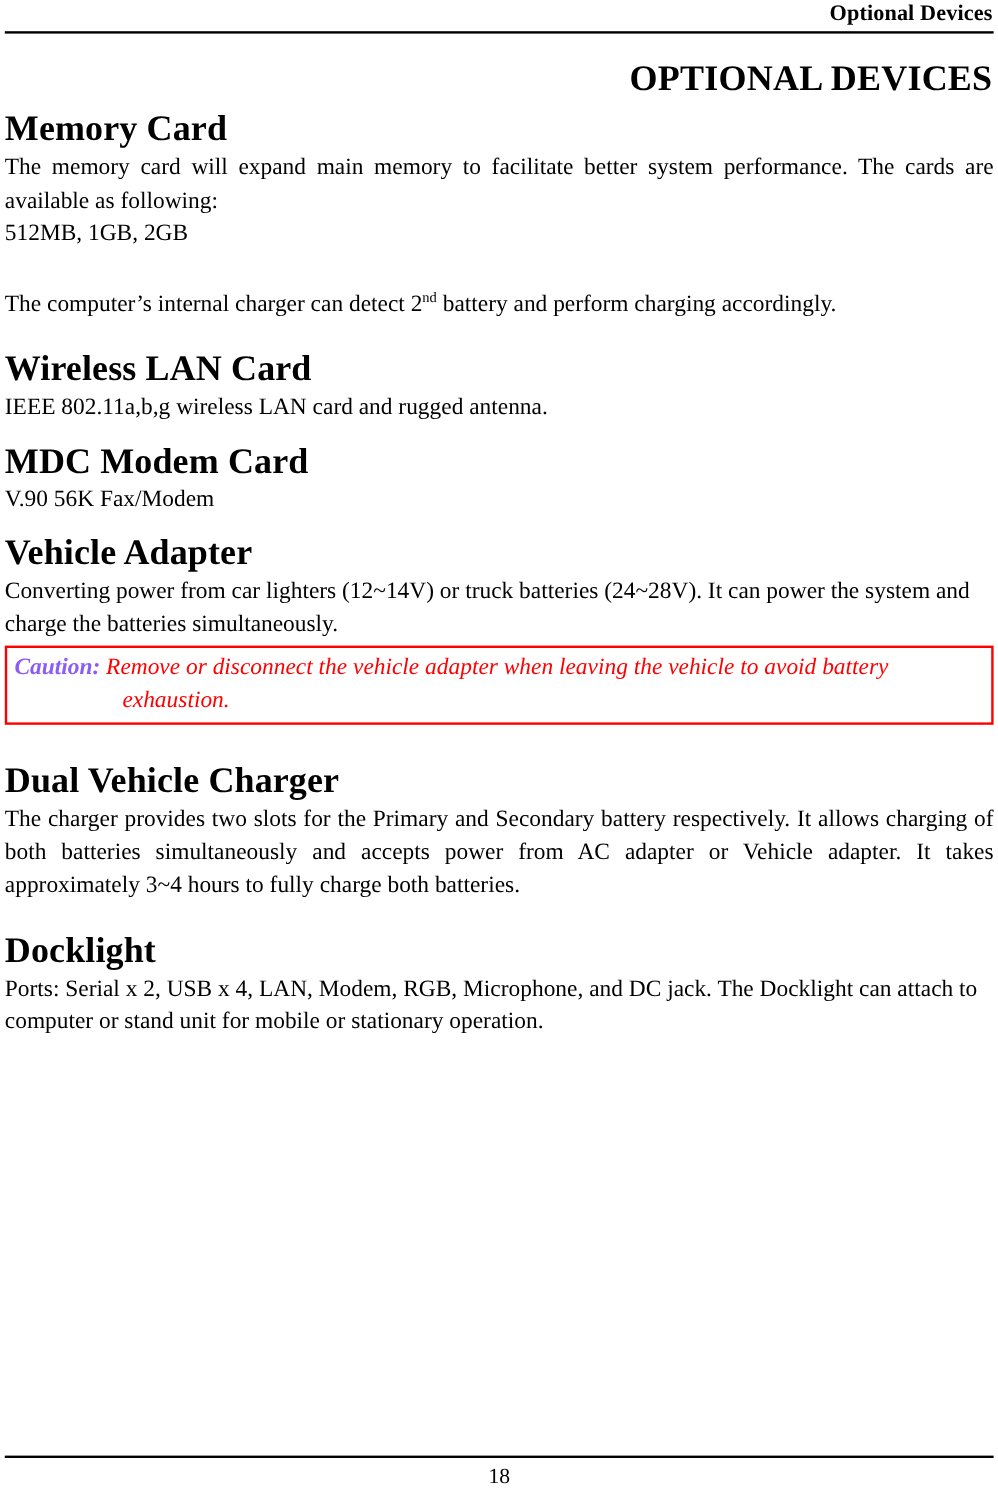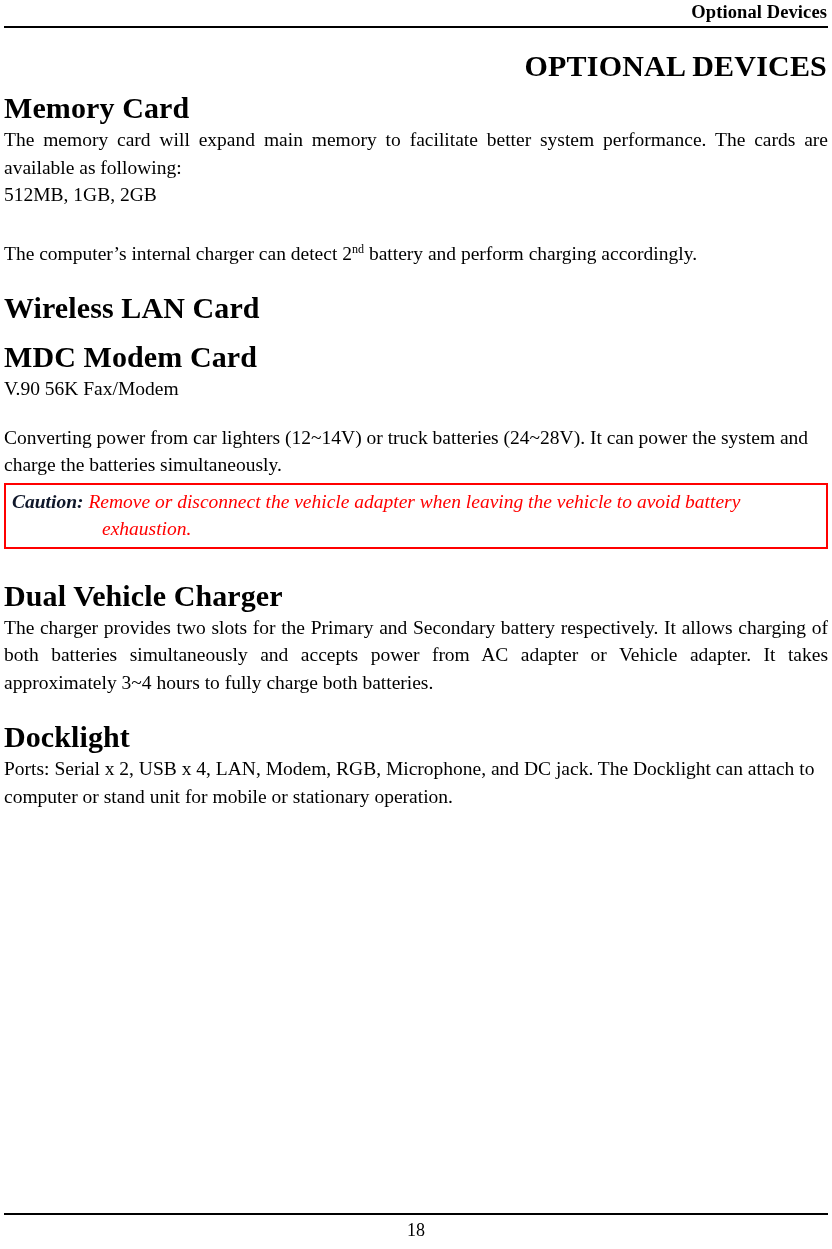--- a/index.html
+++ b/index.html
@@ -113,21 +113,21 @@
     font-style: italic;
     font-size: 19.5px;
     line-height: 27px;
     text-align: left;
     padding-left: 90px;
     text-indent: -90px;
   }
   .caution-label {
     font-weight: bold;
     font-style: italic;
-    color: #0f172a;
+    color: #8b5cf6;
     margin-top: 19px;
   }
 
   
   .footer {
     position: absolute;
     left: 4px;
     right: 4px;
     bottom: 0;
     height: 36px;
@@ -171,29 +171,31 @@
 
     <div class="gap-lg"></div>
 
     <div class="gap-sm"></div>
     <p class="body-text"><span>The computer’s internal charger can detect 2</span><sup>nd</sup><span> battery and perform charging accordingly.</span></p>
 
     <div class="gap-lg"></div>
 
     <h2 class="section-heading">Wireless LAN Card</h2>
     <div class="gap-sm"></div>
+    <p class="body-text flush">IEEE 802.11a,b,g wireless LAN card and rugged antenna.</p>
 
     <div class="gap-md"></div>
 
     <h2 class="section-heading">MDC Modem Card</h2>
     <div class="gap-sm"></div>
     <p class="body-text flush">V.90 56K Fax/Modem</p>
 
     <div class="gap-md"></div>
 
+    <h2 class="section-heading">Vehicle Adapter</h2>
     <div class="gap-sm"></div>
     <p class="body-text flush">Converting power from car lighters (12~14V) or truck batteries (24~28V). It can power the system and charge the batteries simultaneously.</p>
 
     <div class="caution-box">
       <div class="caution-line"><span class="caution-label">Caution:</span><span> Remove or disconnect the vehicle adapter when leaving the vehicle to avoid battery exhaustion.</span></div>
     </div>
 
     <div class="gap-xl"></div>
 
     <h2 class="section-heading">Dual Vehicle Charger</h2>

